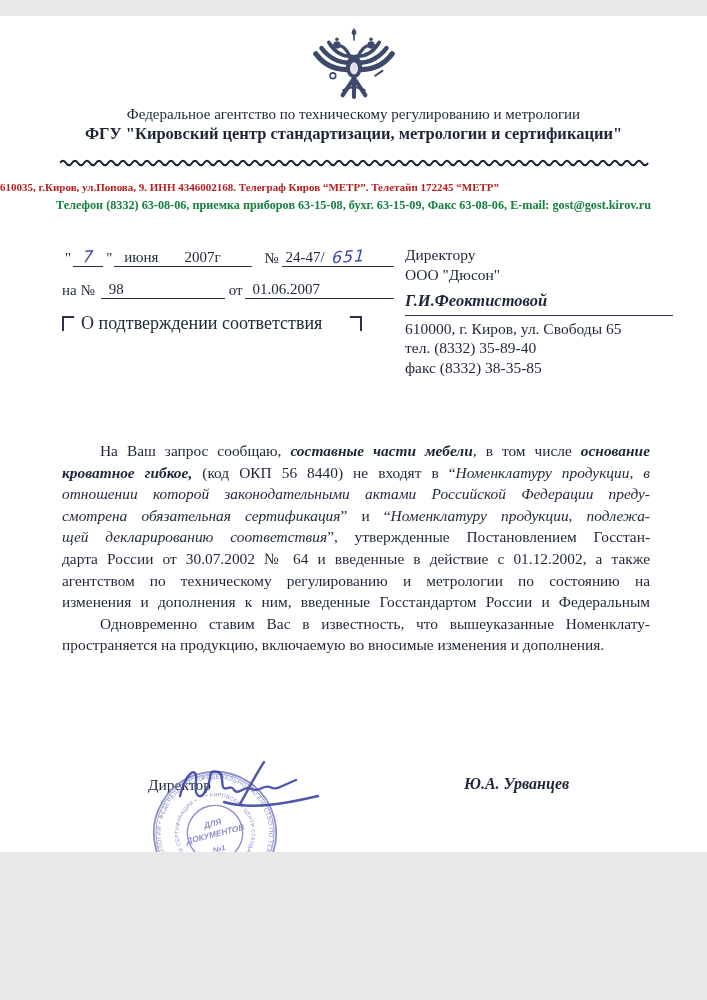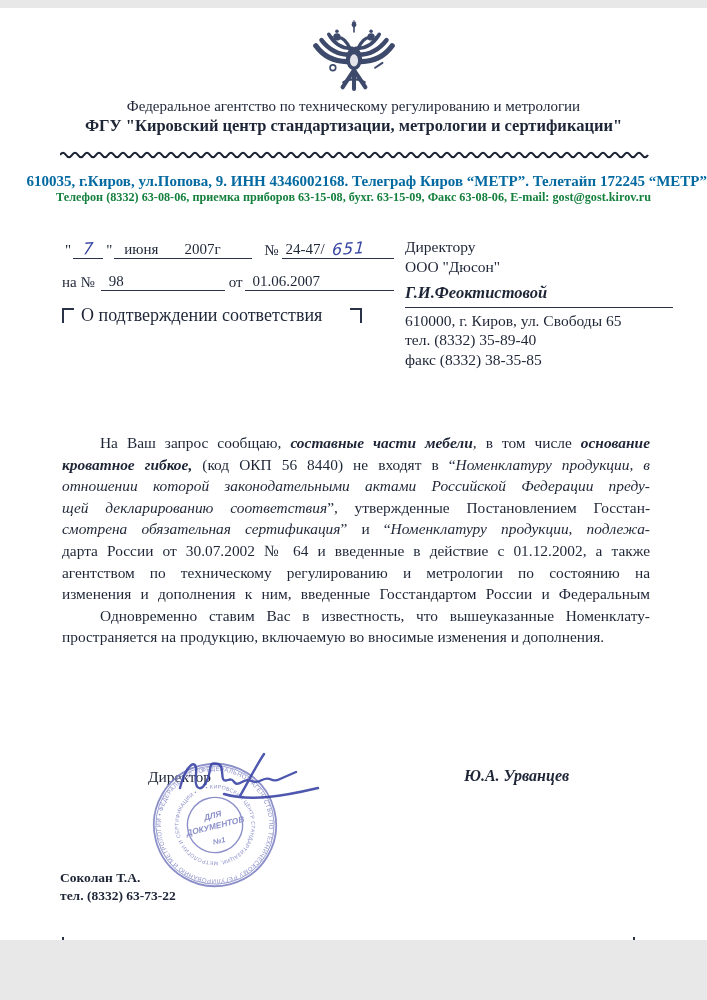--- a/index.html
+++ b/index.html
@@ -1,27 +1,27 @@
 <!DOCTYPE html>
 <html lang="ru"><head>
 <meta charset="utf-8">
 <style>
   html,body{margin:0;padding:0;background:#e8e8e8;}
   .page{
-    position:relative; width:707px; height:932px; margin:8px auto;
+    position:relative; width:707px; height:836px; margin:16px auto;
     background:#ffffff; overflow:hidden;
     font-family:"Liberation Serif","DejaVu Serif",serif;
     color:#1d2536;
   }
   
   .emblem{position:absolute; top:11px; left:0; width:100%; text-align:center;}
   .hdr1{position:absolute; top:90px; left:0; width:100%; text-align:center; font-size:15px;}
   .hdr2{position:absolute; top:108px; left:0; width:100%; text-align:center; font-size:16.5px; font-weight:bold;}
   .wave{position:absolute; top:141px; left:60px;}
-  .contact1{position:absolute; top:165px; left:0; width:100%; text-align:right; font-size:15px; font-weight:bold; color:#0369a1;}
+  .contact1{position:absolute; top:165px; left:0; width:100%; text-align:left; font-size:11px; font-weight:bold; color:#b91c1c;}
   .contact2{position:absolute; top:182px; left:0; width:100%; text-align:center; font-size:12.2px; font-weight:bold; color:#15803d;}
   
   .ref{position:absolute; left:62px; top:230px; width:332px; font-size:15px;}
   .ref-row{display:flex; align-items:flex-end; height:21px;}
   .ref-row2{margin-top:11px;}
   .u{border-bottom:1.6px solid #2a3248; display:inline-flex; align-items:flex-end; height:20px; box-sizing:border-box;}
   .q{margin:0 3px; letter-spacing:-1px;}
   .u-day{width:30px; justify-content:center;}
   .u-month{width:138px; padding-left:10px;}
   .u-month .gap{display:inline-block; width:26px;}
@@ -155,22 +155,22 @@
     <div class="rrule"></div>
     <div>610000, г. Киров, ул. Свободы 65</div>
     <div>тел. (8332) 35-89-40</div>
     <div>факс (8332) 38-35-85</div>
   </div>
 
   <div class="body-block">
       <div class="bline indent"><span class="s-n">На Ваш запрос сообщаю, </span><span class="s-bi">составные части мебели</span><span class="s-n">, в том числе </span><span class="s-bi">основание</span></div>
       <div class="bline"><span class="s-bi">кроватное гибкое,</span><span class="s-n"> (код ОКП 56 8440) не входят в “</span><span class="s-i">Номенклатуру продукции, в</span></div>
       <div class="bline"><span class="s-i">отношении которой законодательными актами Российской Федерации преду-</span></div>
+      <div class="bline"><span class="s-i">смотрена обязательная сертификация</span><span class="s-n">” и “</span><span class="s-i">Номенклатуру продукции, подлежа-</span></div>
       <div class="bline"><span class="s-i">щей декларированию соответствия</span><span class="s-n">”, утвержденные Постановлением Госстан-</span></div>
-      <div class="bline"><span class="s-i">смотрена обязательная сертификация</span><span class="s-n">” и “</span><span class="s-i">Номенклатуру продукции, подлежа-</span></div>
       <div class="bline"><span class="s-n">дарта России от 30.07.2002 № 64 и введенные в действие с 01.12.2002, а также</span></div>
       <div class="bline"><span class="s-n">агентством по техническому регулированию и метрологии по состоянию на</span></div>
       <div class="bline"><span class="s-n">изменения и дополнения к ним, введенные Госстандартом России и Федеральным</span></div>
       <div class="bline indent"><span class="s-n">Одновременно ставим Вас в известность, что вышеуказанные Номенклату-</span></div>
       <div class="bline end"><span class="s-n">пространяется на продукцию, включаемую во вносимые изменения и дополнения.</span></div>
     </div>
 
   <div class="sig-title">Директор</div>
   <div class="sig-name">Ю.А. Урванцев</div>
 

